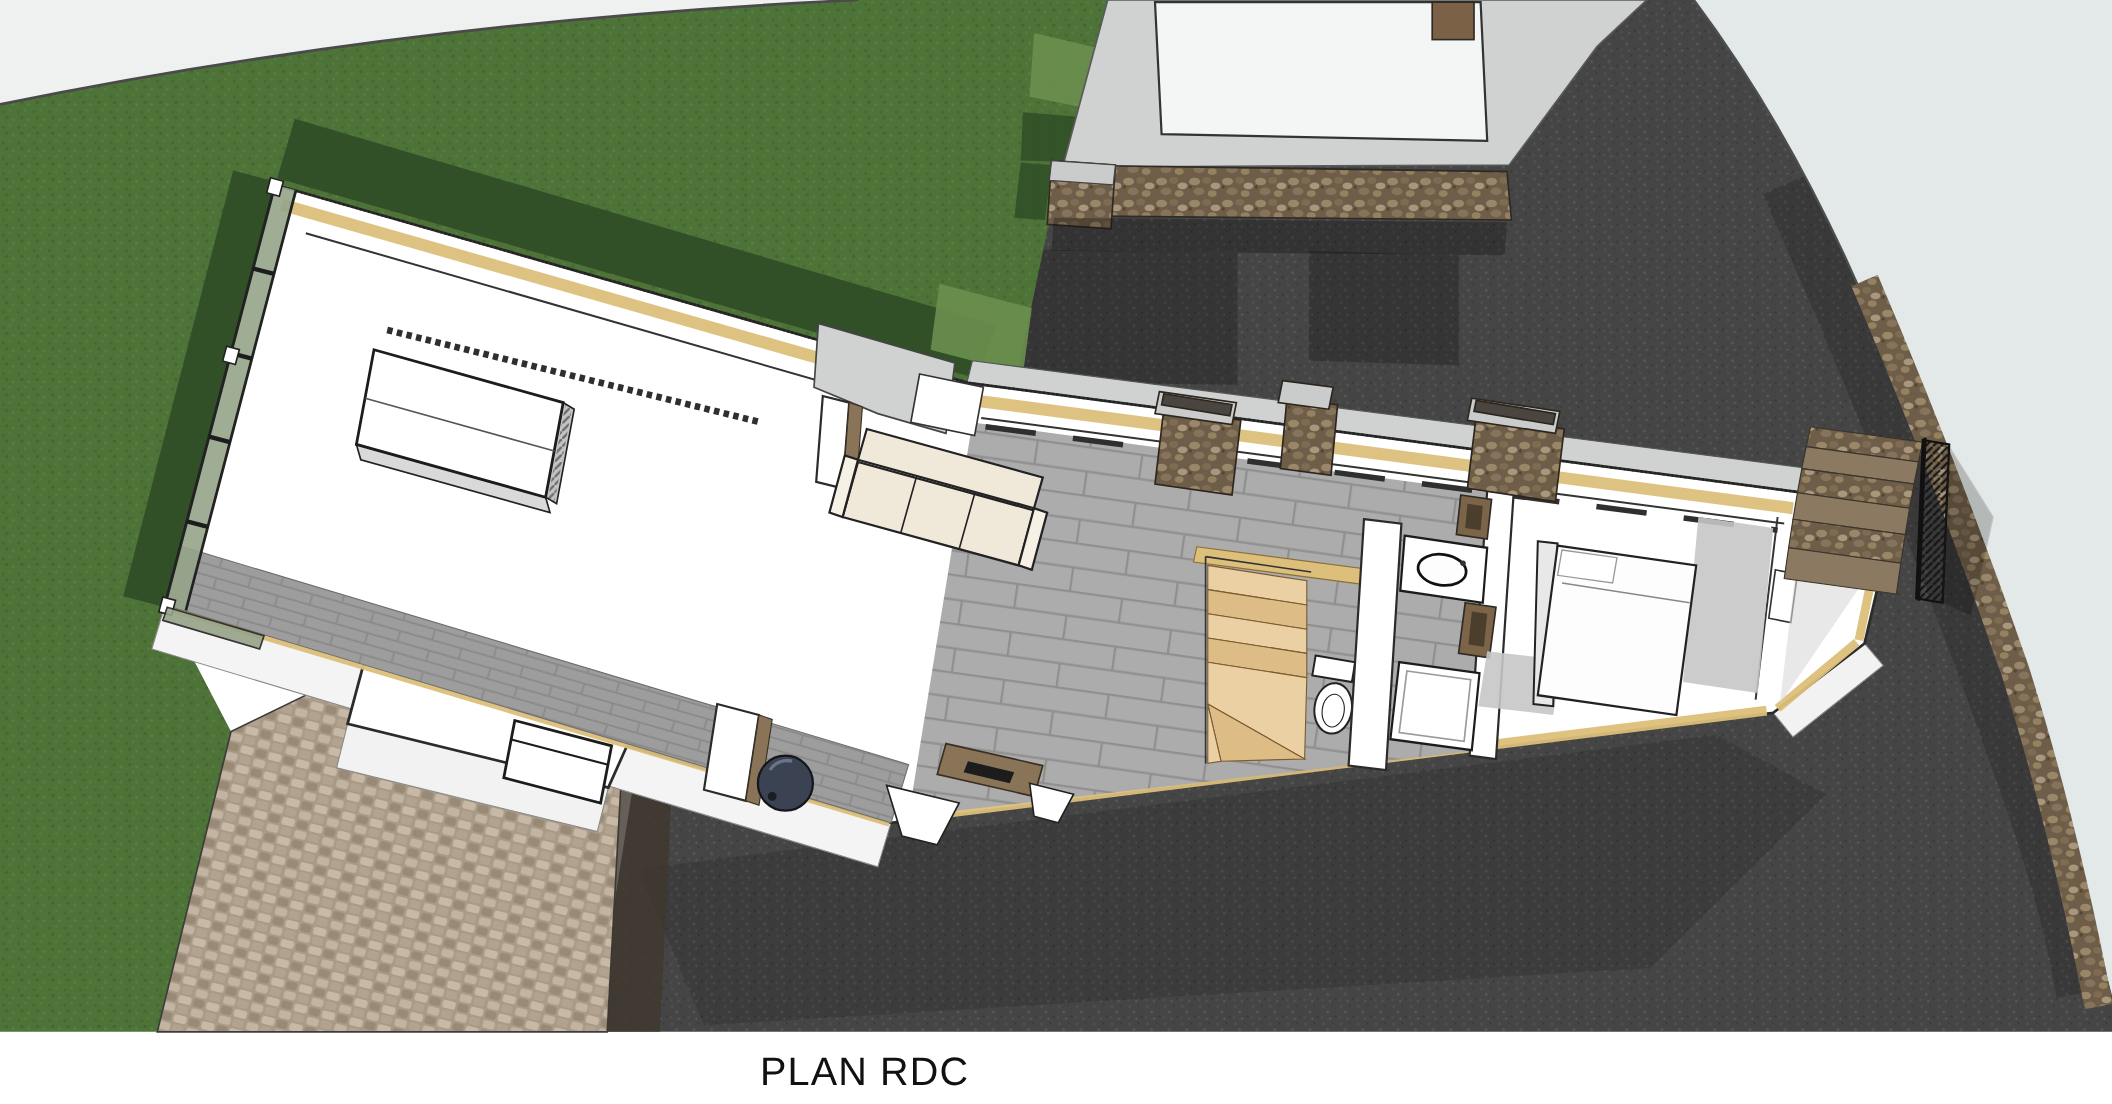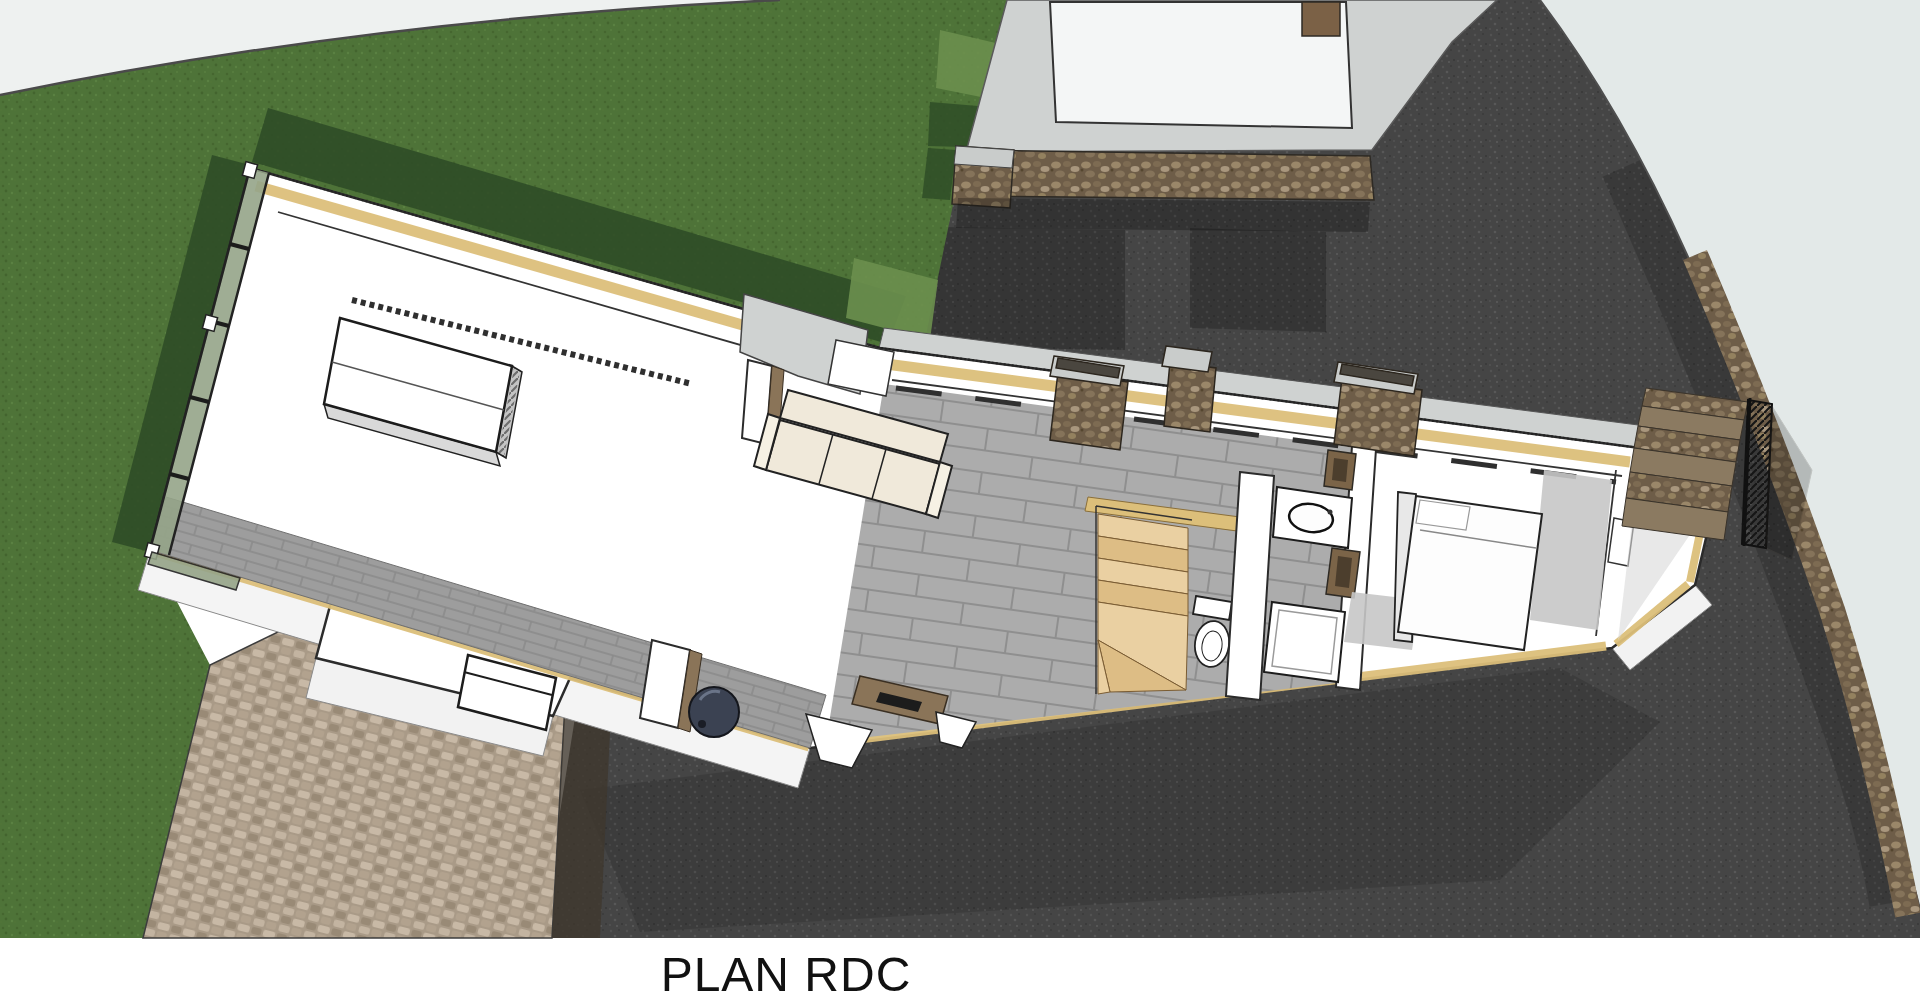--- a/index.html
+++ b/index.html
@@ -1,21 +1,21 @@
 <!DOCTYPE html>
 <html style="--page_bg: #ffffff; --caption_color: #111111; --lawn: #4e7338; --lawn_shadow: #2f4d27; --lawn_light: #6b8f4e; --asphalt: #454545; --asphalt_shadow: #2d2d2d; --road: #e3e9e8; --path_pale: #eef1f0; --cobble_base: #a99a87; --stone_wall: #6e5d48; --insulation: #dcbf7a; --concrete: #cfd2d1; --wall_white: #ffffff; --outline: #2b2b2b; --tile_gray: #acacac; --block_gray: #9d9d9d; --wood_step: #ead0a2; --wood_step_alt: #ddbd85; --wood_brown: #8a7458; --sofa_cream: #f0e9da; --glass_green: #95a488; --stove_dark: #3b4252; --bed_white: #fdfdfd;"><head>
 <meta charset="utf-8">
 <style>
   html,body{margin:0;padding:0;background:#fff;}
   #stage{position:relative;width:1920px;height:1004px;background:var(--page_bg,#fff);overflow:hidden;
          font-family:"Liberation Sans", sans-serif;}
   #plan-svg{position:absolute;left:0;top:0;}
   #caption{position:absolute;left:0;top:944px;width:1572px;height:60px;
            display:flex;align-items:center;justify-content:center;
-           font-size:48px;letter-spacing:1px;color:var(--caption_color,#111);}
+           font-size:36px;letter-spacing:1px;color:var(--caption_color,#111);}
 </style>
 </head>
 <body>
 
 <div id="stage">
 <svg id="plan-svg" width="1920" height="1004" viewBox="0 0 1920 1004">
   <defs>
     <pattern id="pGrass" width="14" height="14" patternUnits="userSpaceOnUse">
       <rect width="14" height="14" fill="#4e7338"></rect>
       <circle cx="3" cy="4" r="1.3" fill="#45662f"></circle>

